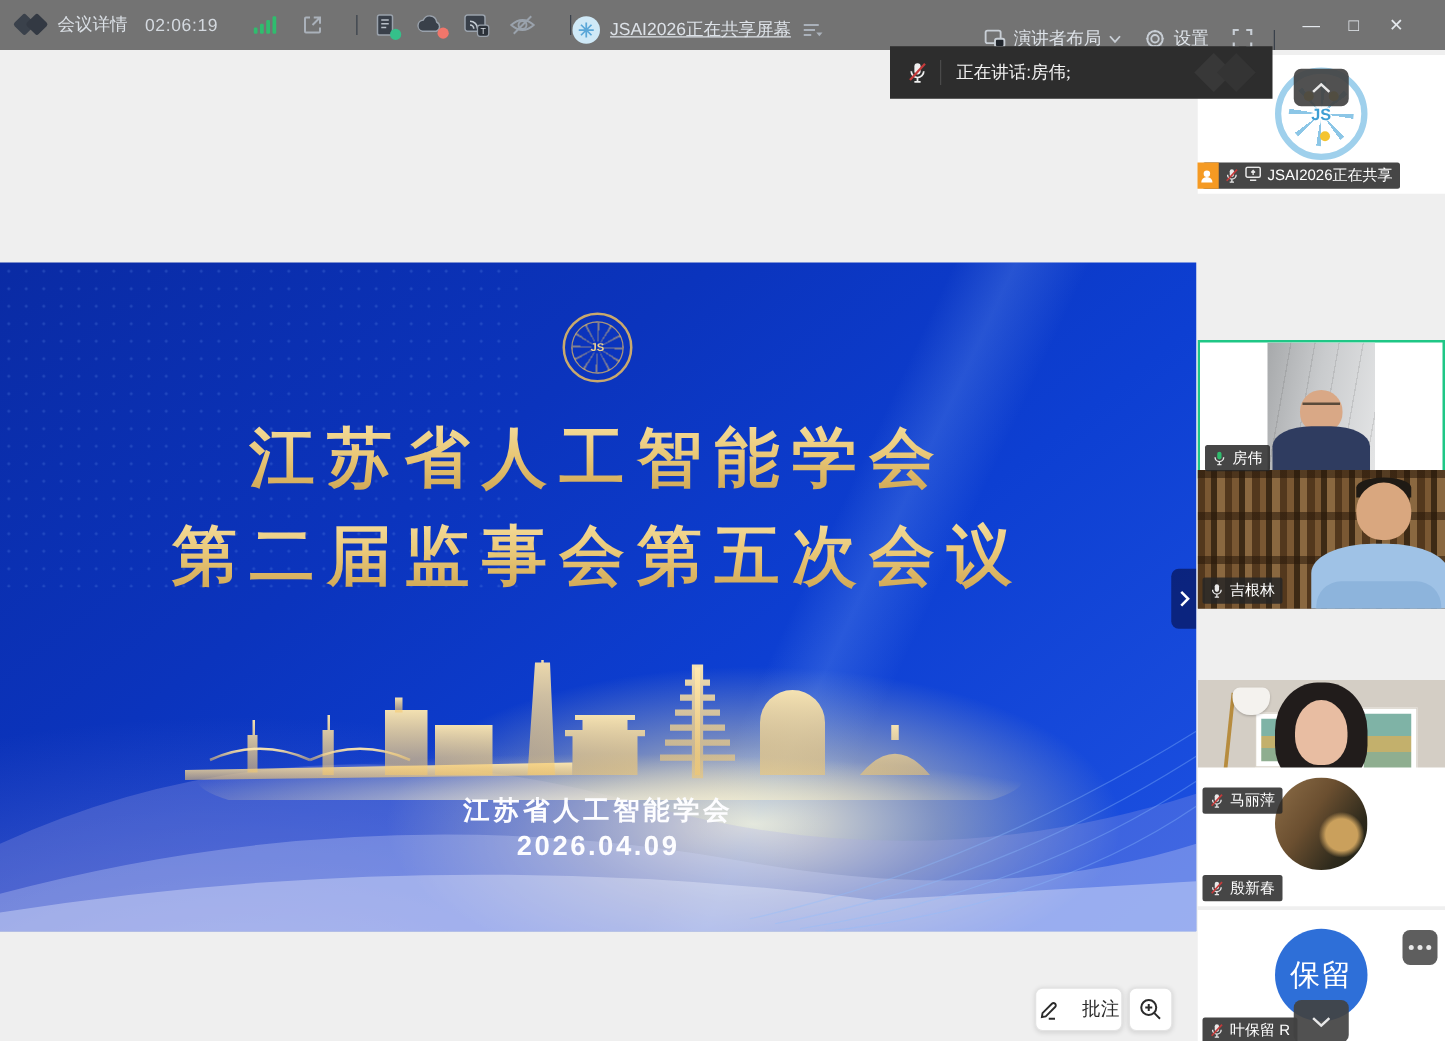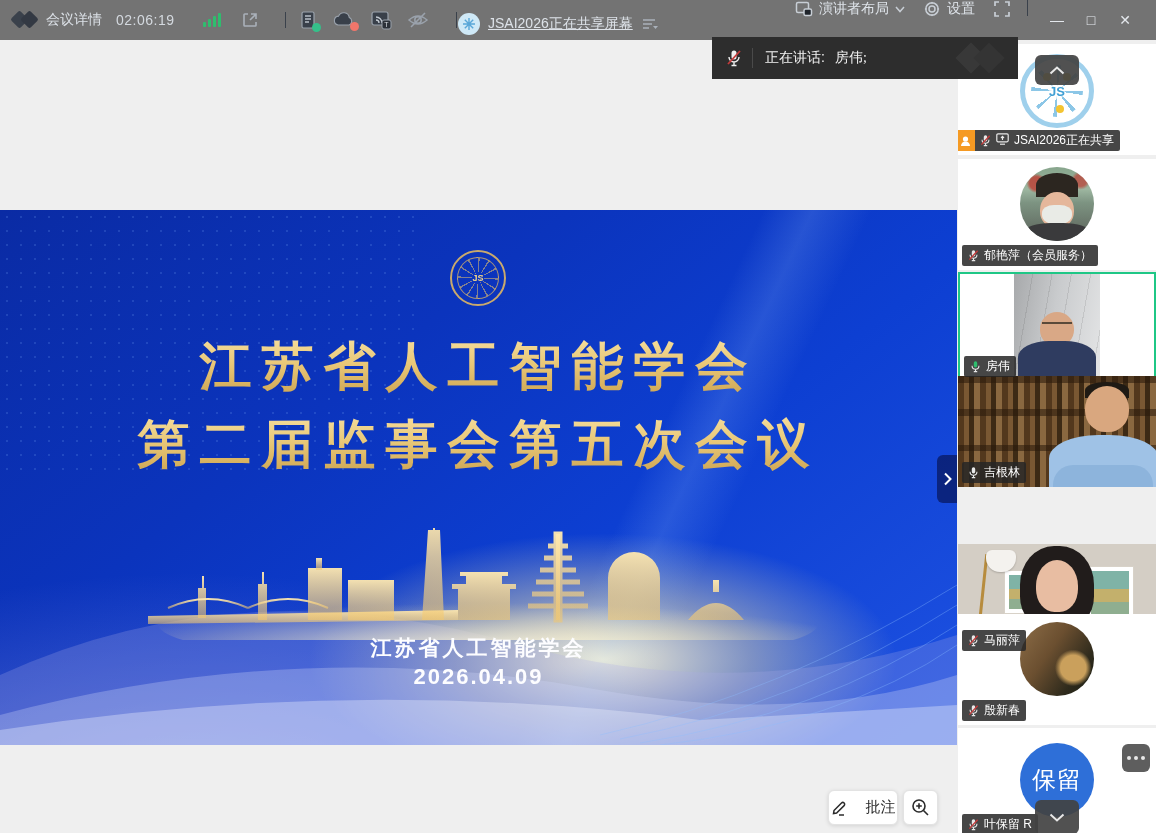--- a/index.html
+++ b/index.html
@@ -18,21 +18,21 @@
   .tb-timer { color:#d4d9df; margin-right:28px; letter-spacing:0.5px; }
   .sigbars { display:flex; align-items:flex-end; gap:2px; height:14px; margin-right:20px; }
   .sigbars i { display:block; width:3px; background:#2fbd6e; border-radius:1px; }
   .sb1{height:5px;} .sb2{height:8px;} .sb3{height:11px;} .sb4{height:14px;}
   .tb-sep { width:1px; height:16px; background:#3a414b; margin:0 12px; }
   .tb-ic { margin-right:14px; display:flex; align-items:center; position:relative; }
   .badge-dot { position:absolute; right:-3px; bottom:-2px; width:9px; height:9px; border-radius:50%; }
   .tb-center { position:absolute; left:458px; top:4px; height:40px; display:flex; align-items:center;text-decoration:underline; }
   .share-avatar { width:22px; height:22px; border-radius:50%; background:#cfe9f7; margin-right:8px;
     display:flex; align-items:center; justify-content:center; }
-  .tb-right { position:absolute; right:14px; top:0; height:40px; display:flex; align-items:flex-start; }
+  .tb-right { position:absolute; right:22px; top:0; height:40px; display:flex; align-items:flex-end; }
   .tb-btn { display:flex; align-items:center; gap:6px; margin-left:18px; color:#dde2e8; cursor:default; }
   .win-ctl { width:34px; height:40px; display:flex; align-items:center; justify-content:center; color:#e4e8ed; font-size:14px; }
 
   
   .toast { position:absolute; left:712px; top:37px; width:306px; height:42px; background:#2d2d2d;
     display:flex; align-items:center; color:#f2f2f2; font-size:14px; overflow:hidden; z-index:30; }
   .toast .sep { width:1px; height:20px; background:#4a4a4a; margin:0 12px 0 10px; }
   .toast-mark { position:absolute; right:8px; top:6px; width:56px; height:30px; opacity:0.55; }
   .toast-mark .dia { position:absolute; width:22px; height:22px; background:#424242; transform:rotate(45deg); top:4px; }
   .toast-mark .dia.d1{ left:6px; } .toast-mark .dia.d2{ left:24px; background:#3a3a3a; }
@@ -279,21 +279,21 @@
   <div class="toast">
     <span style="margin-left:14px;" class="micbox">
       <svg width="16" height="18" viewBox="0 0 16 18">
           <rect x="5.5" y="1.5" width="5" height="9" rx="2.5" fill="#f0f0f0"></rect>
           <path d="M3 8 a5 5 0 0 0 10 0 M8 13 v3 M5.5 16.5 h5" fill="none" stroke="#f0f0f0" stroke-width="1.4"></path>
           <path d="M2 15 L14 2" stroke="#c43a3a" stroke-width="1.8"></path>
         </svg>
     </span>
     <span class="sep"></span>
     <span>正在讲话:</span>
-    <span style="margin-left:10px;font-family:Liberation Serif, serif;">房伟;</span>
+    <span style="font-family:Liberation Serif, serif;">房伟;</span>
     <span class="toast-mark">
         <i class="dia d1"></i>
         <i class="dia d2"></i>
       </span>
   </div>
 
   <div class="slide">
     <div class="dots"></div>
     <div class="beam"></div>
 
@@ -396,38 +396,20 @@
           <svg width="13" height="12" viewBox="0 0 13 12">
               <rect x="0.8" y="0.8" width="11.4" height="8" rx="1.2" fill="none" stroke="#e8e8e8" stroke-width="1.2"></rect>
               <path d="M4 11.2 h5" stroke="#e8e8e8" stroke-width="1.2"></path>
               <path d="M6.5 7 V3.6 M5 5 L6.5 3.4 L8 5" fill="none" stroke="#e8e8e8" stroke-width="1.1"></path>
             </svg>
         </span>
         <span class="txtpart">JSAI2026正在共享</span>
       </div>
     </div>
 
-    <div class="tile t2">
-      <div class="avatar-circ photo-av">
-        <span class="hair"></span>
-          <span class="face"></span>
-          <span class="mask"></span>
-          <span class="coat"></span>
-      </div>
-      <div class="tile-label">
-        <span class="micbox">
-          <svg width="11" height="13" viewBox="0 0 16 18">
-              <rect x="5.5" y="1.5" width="5" height="9" rx="2.5" fill="#e8e8e8"></rect>
-              <path d="M3 8 a5 5 0 0 0 10 0 M8 13 v3 M5.5 16.5 h5" fill="none" stroke="#e8e8e8" stroke-width="1.6"></path>
-              <path d="M2 15 L14 2" stroke="#c43a3a" stroke-width="2"></path>
-            </svg>
-        </span>
-        <span>郁艳萍（会员服务）</span>
-      </div>
-    </div>
 
     <div class="tile t3">
       <div class="pv-strip">
         <span class="lines"></span>
           <span class="pv-head"></span>
           <span class="pv-glasses"></span>
           <span class="pv-body"></span>
       </div>
       <div class="tile-label">
         <span class="micbox">

